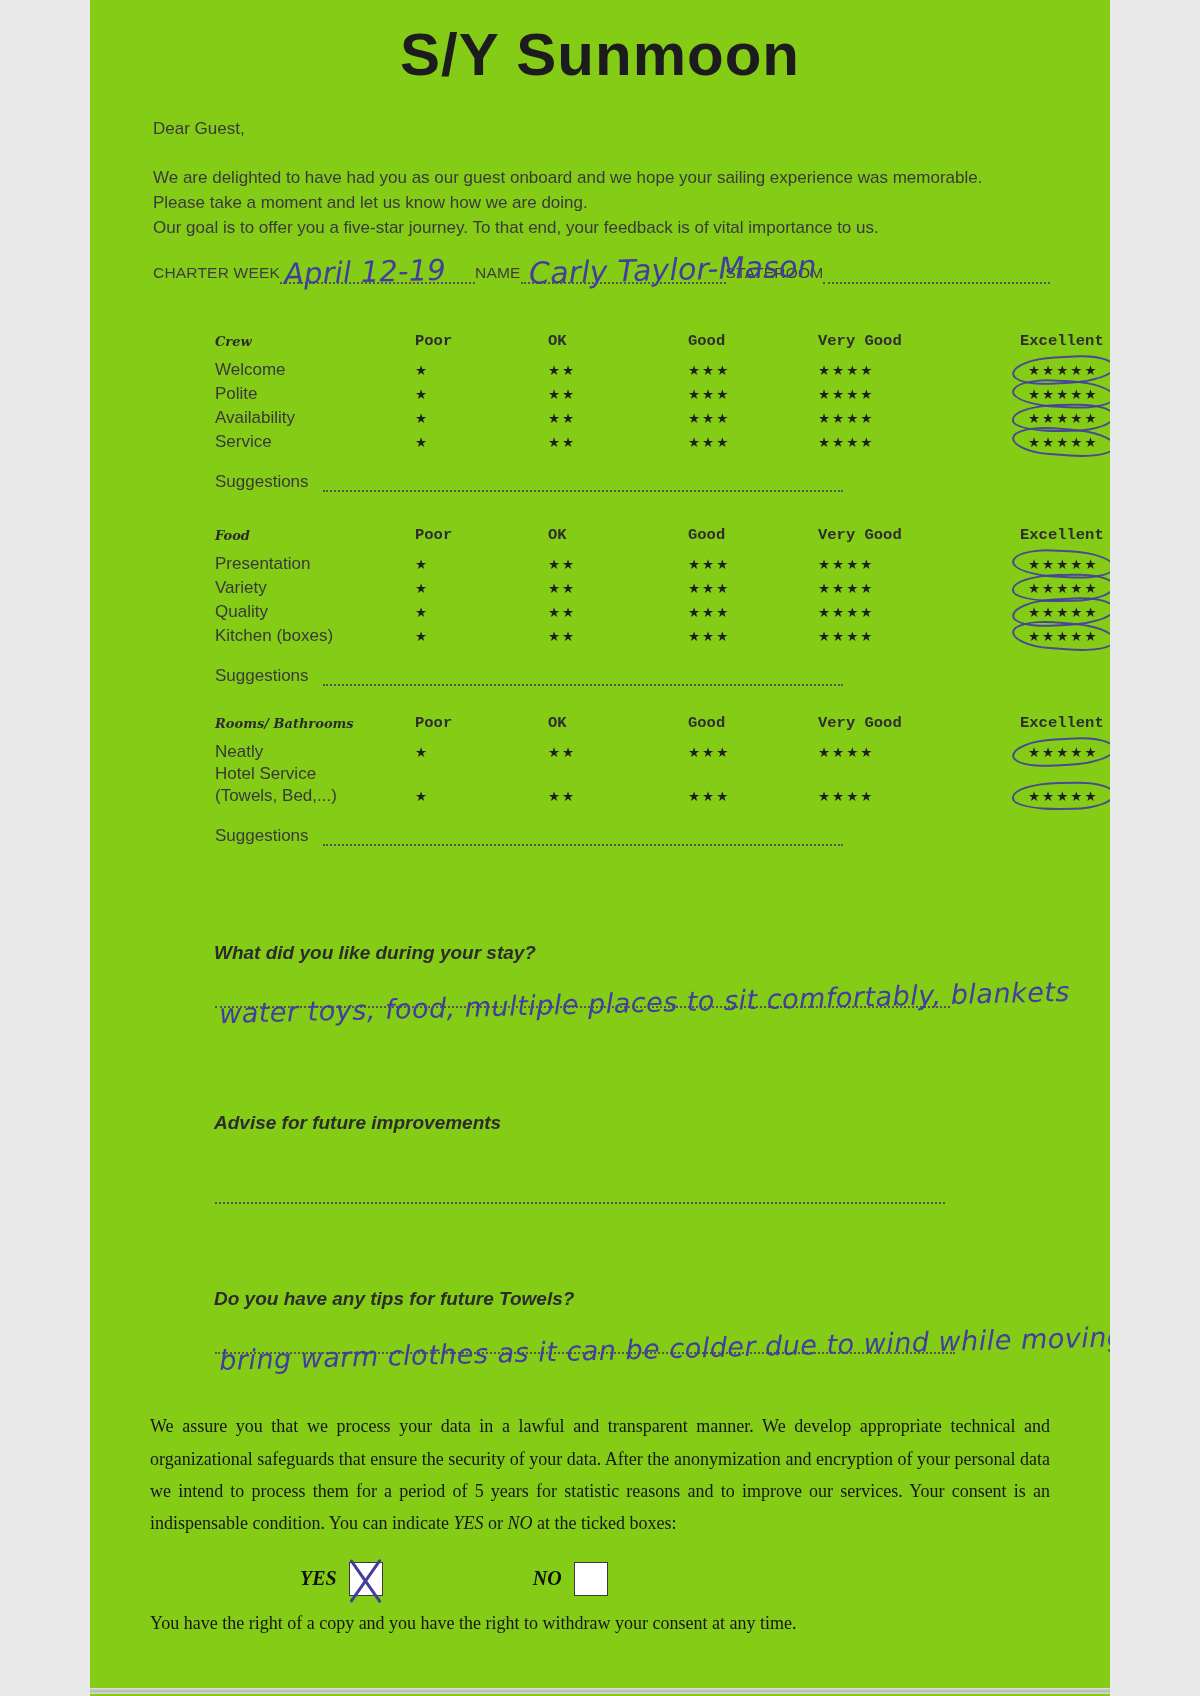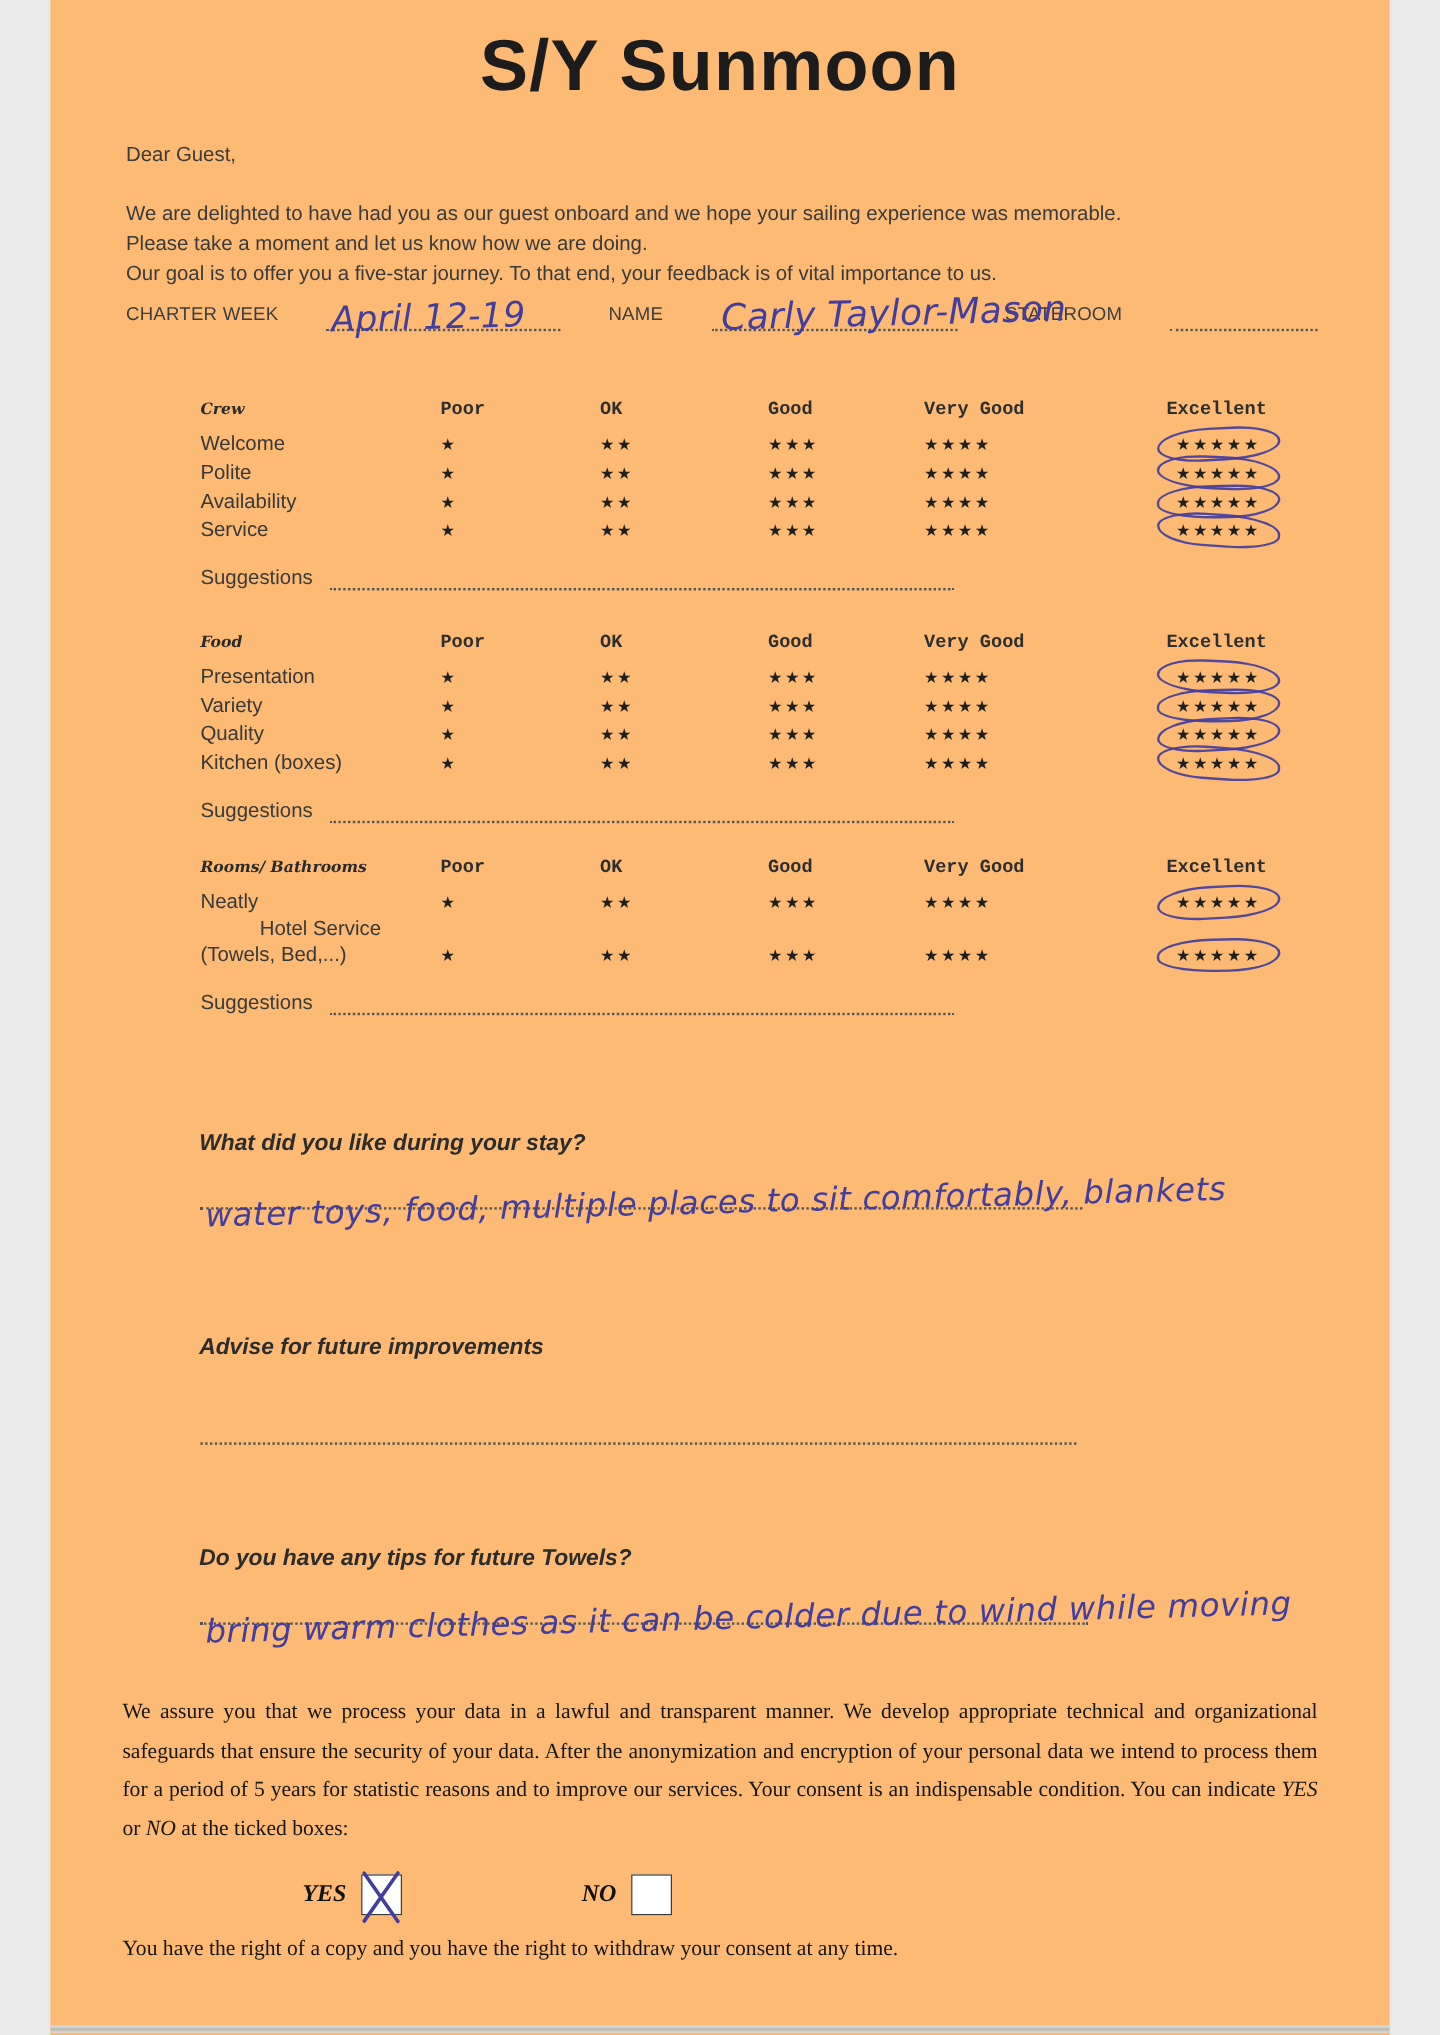--- a/index.html
+++ b/index.html
@@ -4,48 +4,47 @@
 <style>
   :root{
     --ink:#433e9e;
     --text:#3a3a3a;
     --dark:#222;
     --dot:#555;
   }
   html,body{margin:0;padding:0;background:#e9e9e9;}
   .page{
     position:relative;
-    width:1116px;height:1696px;
+    width:1020px;height:1696px;
     margin:0 auto;
-    background:#fdba74;
+    background:#84cc16;
     overflow:hidden;
     font-family:"Liberation Sans",sans-serif;
     color:var(--text);
     box-sizing:border-box;
     padding:14px 60px 0 60px;
   }
   
   .title{
     text-align:center;
     font-size:60px;
     font-weight:600;
     color:#1c1c1c;
     letter-spacing:1px;
     margin:6px 0 0 0;
   }
   .salutation{margin:30px 0 0 3px;font-size:17px;}
   .intro{margin:26px 0 0 3px;font-size:17px;line-height:1.48;}
   .intro span{display:block;}
   
   .field-row{
-    display:flex;align-items:flex-start;
+    display:flex;align-items:center;
     margin:14px 0 0 3px;height:38px;
     font-size:15.5px;color:#3d3d3d;letter-spacing:.2px;
     white-space:nowrap;
-    gap:40px;
   }
   .dotline{
     border-bottom:2px dotted var(--dot);
     height:20px;position:relative;display:inline-block;
   }
   .fr-charter{width:195px;}
   .fr-name{width:205px;}
   .fr-stateroom{flex:1;}
   .hand{
     font-family:"DejaVu Sans",sans-serif;
@@ -87,21 +86,21 @@
     border:2.6px solid var(--ink);
     border-radius:52% 48% 55% 45% / 68% 58% 62% 55%;
     transform:rotate(-3deg);
     opacity:.92;
   }
   .circ.v2::before{transform:rotate(2.5deg);border-radius:46% 54% 48% 56% / 60% 66% 55% 60%;}
   .circ.v3::before{transform:rotate(-1deg);border-radius:55% 45% 50% 58% / 62% 55% 66% 52%;}
   .circ.v4::before{transform:rotate(4deg);border-radius:48% 55% 52% 46% / 58% 62% 52% 64%;}
   .sugg-row{display:flex;align-items:flex-end;margin-top:16px;font-size:17px;color:#3a3a3a;}
   .sugg-row .dotline{width:520px;margin-left:14px;}
-  .rooms .hsrow{height:20px;text-align:center;}
+  .rooms .hsrow{height:20px;}
   
   .q-label{
     margin-left:64px;
     font-size:19px;font-weight:bold;font-style:italic;color:#2c2c2c;
   }
   .q-liked{margin-top:96px;}
   .q-advise{margin-top:104px;}
   .q-tips{margin-top:84px;}
   .answer-line{
     margin-left:65px;

